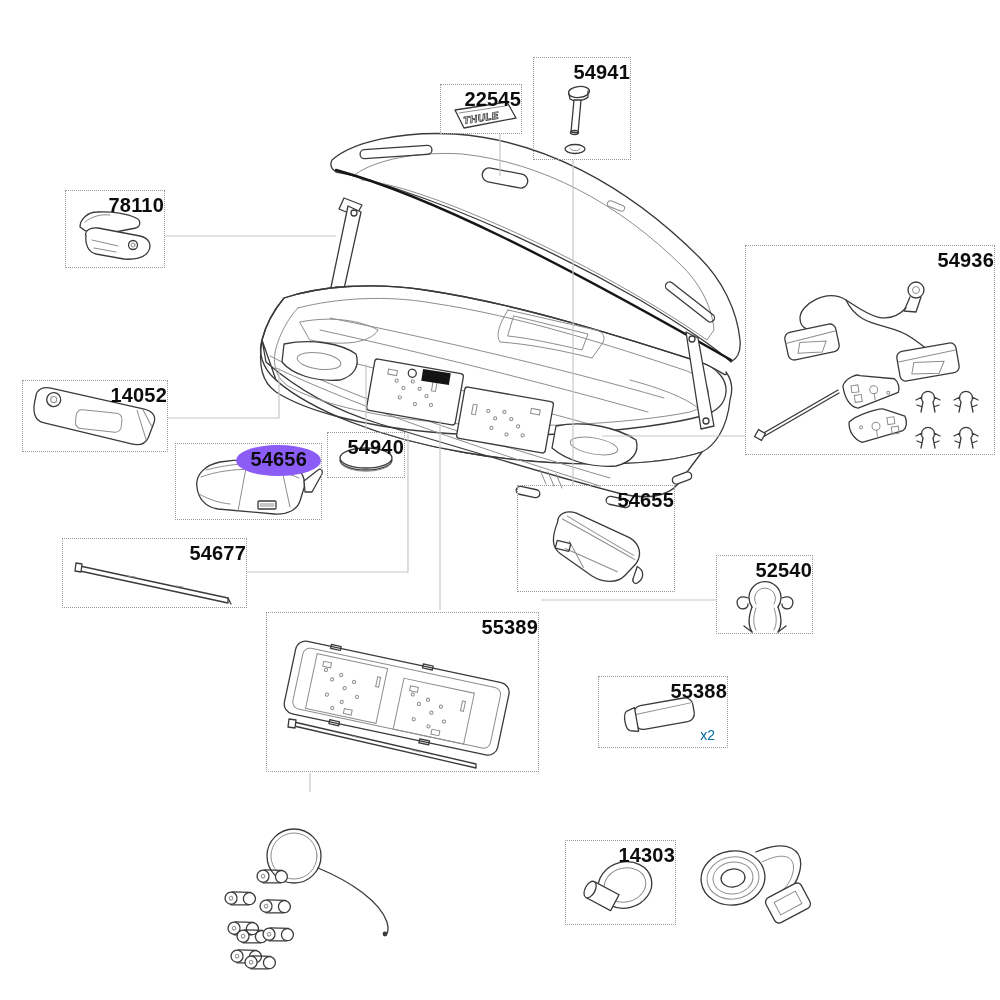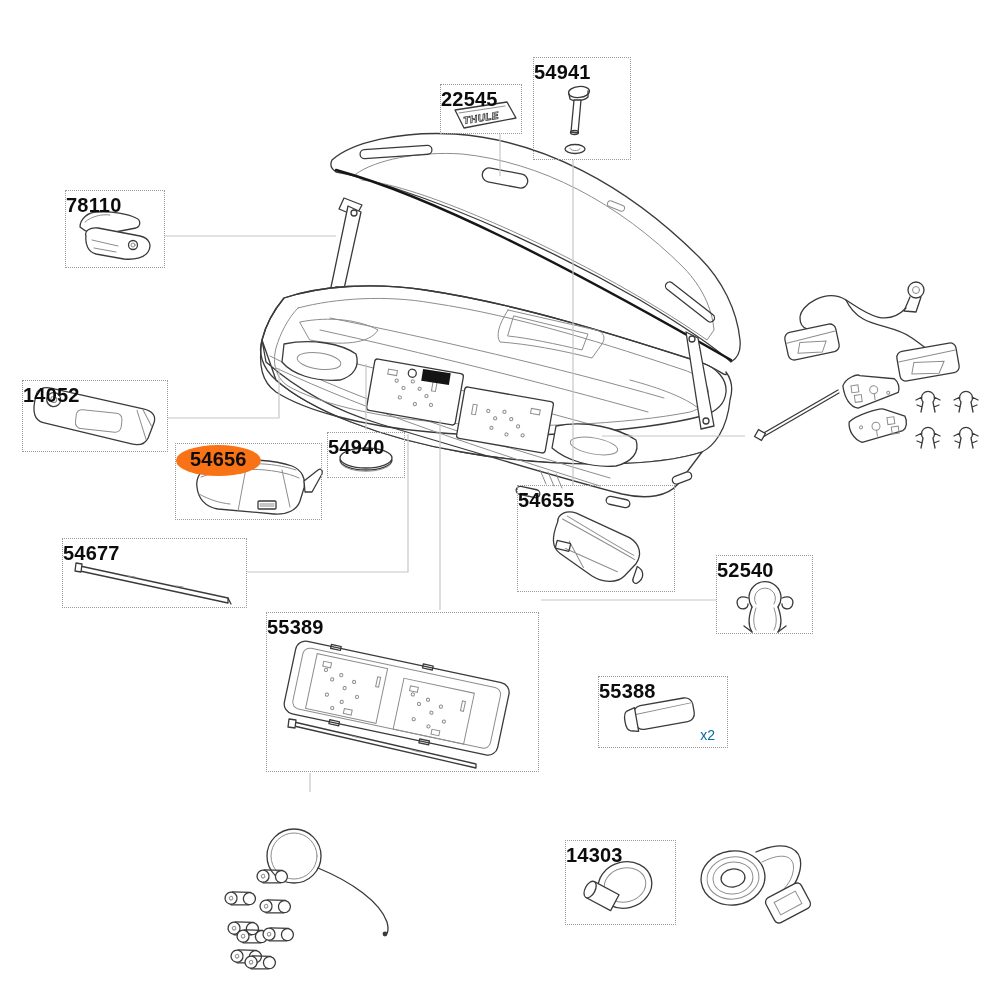--- a/index.html
+++ b/index.html
@@ -1,19 +1,19 @@
 <!DOCTYPE html>
 <html><head>
 <meta charset="utf-8">
 <style>
   html,body{margin:0;padding:0;background:#fff;}
   .stage{position:relative;width:1000px;height:1000px;background:#fff;overflow:hidden;
          font-family:"Liberation Sans",sans-serif;}
   svg.art{position:absolute;left:0;top:0;pointer-events:none;}
-  .pbox{position:absolute;border:1px dotted #9a9a9a;text-align:left;box-sizing:border-box;cursor:pointer;}
+  .pbox{position:absolute;border:1px dotted #9a9a9a;text-align:right;box-sizing:border-box;cursor:pointer;}
   .plabel{display:inline-block;margin-top:3px;font-size:20px;font-weight:700;color:#0c0c0c;letter-spacing:0.2px;}
   .hl{background:#E8763C;border-radius:50%;padding:3px 14px 5px;margin-top:1px;}
   .qty{position:absolute;right:12px;bottom:4px;font-size:14px;color:#0369a1;}
   .ln{fill:none;stroke:#3a3a3a;stroke-width:1.3;stroke-linecap:round;stroke-linejoin:round;}
   .lnf{fill:#ffffff;stroke:#3a3a3a;stroke-width:1.3;stroke-linecap:round;stroke-linejoin:round;}
   .lt{fill:none;stroke:#8d8d8d;stroke-width:1;stroke-linecap:round;}
   .dk{fill:none;stroke:#161616;stroke-width:2.4;stroke-linecap:round;}
   .leader{fill:none;stroke:#c6c6c6;stroke-width:1.2;}
 </style>
 </head>
@@ -377,22 +377,23 @@
     <g transform="translate(788,903) rotate(-28)">
       <rect class="lnf" x="-20" y="-14" width="40" height="28" rx="5"></rect>
       <rect class="lt" x="-12" y="-7" width="24" height="14"></rect>
     </g>
   </g>
 </svg>
 
 <div class="pbox" style="left:440px;top:84px;width:82px;height:50px"><span class="plabel">22545</span></div>
 <div class="pbox" style="left:533px;top:57px;width:98px;height:103px"><span class="plabel">54941</span></div>
 <div class="pbox" style="left:65px;top:190px;width:100px;height:78px"><span class="plabel">78110</span></div>
+<div class="pbox" style="left:745px;top:245px;width:250px;height:210px"><span class="plabel">54936</span></div>
 <div class="pbox" style="left:22px;top:380px;width:146px;height:72px"><span class="plabel">14052</span></div>
-<div class="pbox" style="left:175px;top:443px;width:147px;height:77px"><span class="plabel hl" style="background: #f97316;">54656</span></div>
+<div class="pbox" style="left:175px;top:443px;width:147px;height:77px"><span class="plabel hl" style="background: #8b5cf6;">54656</span></div>
 <div class="pbox" style="left:327px;top:432px;width:78px;height:46px"><span class="plabel">54940</span></div>
 <div class="pbox" style="left:517px;top:485px;width:158px;height:107px"><span class="plabel">54655</span></div>
 <div class="pbox" style="left:62px;top:538px;width:185px;height:70px"><span class="plabel">54677</span></div>
 <div class="pbox" style="left:716px;top:555px;width:97px;height:79px"><span class="plabel">52540</span></div>
 <div class="pbox" style="left:266px;top:612px;width:273px;height:160px"><span class="plabel">55389</span></div>
 <div class="pbox" style="left:598px;top:676px;width:130px;height:72px"><span class="plabel">55388</span><span class="qty">x2</span></div>
 <div class="pbox" style="left:565px;top:840px;width:111px;height:85px"><span class="plabel">14303</span></div>
 
 </div>
 

